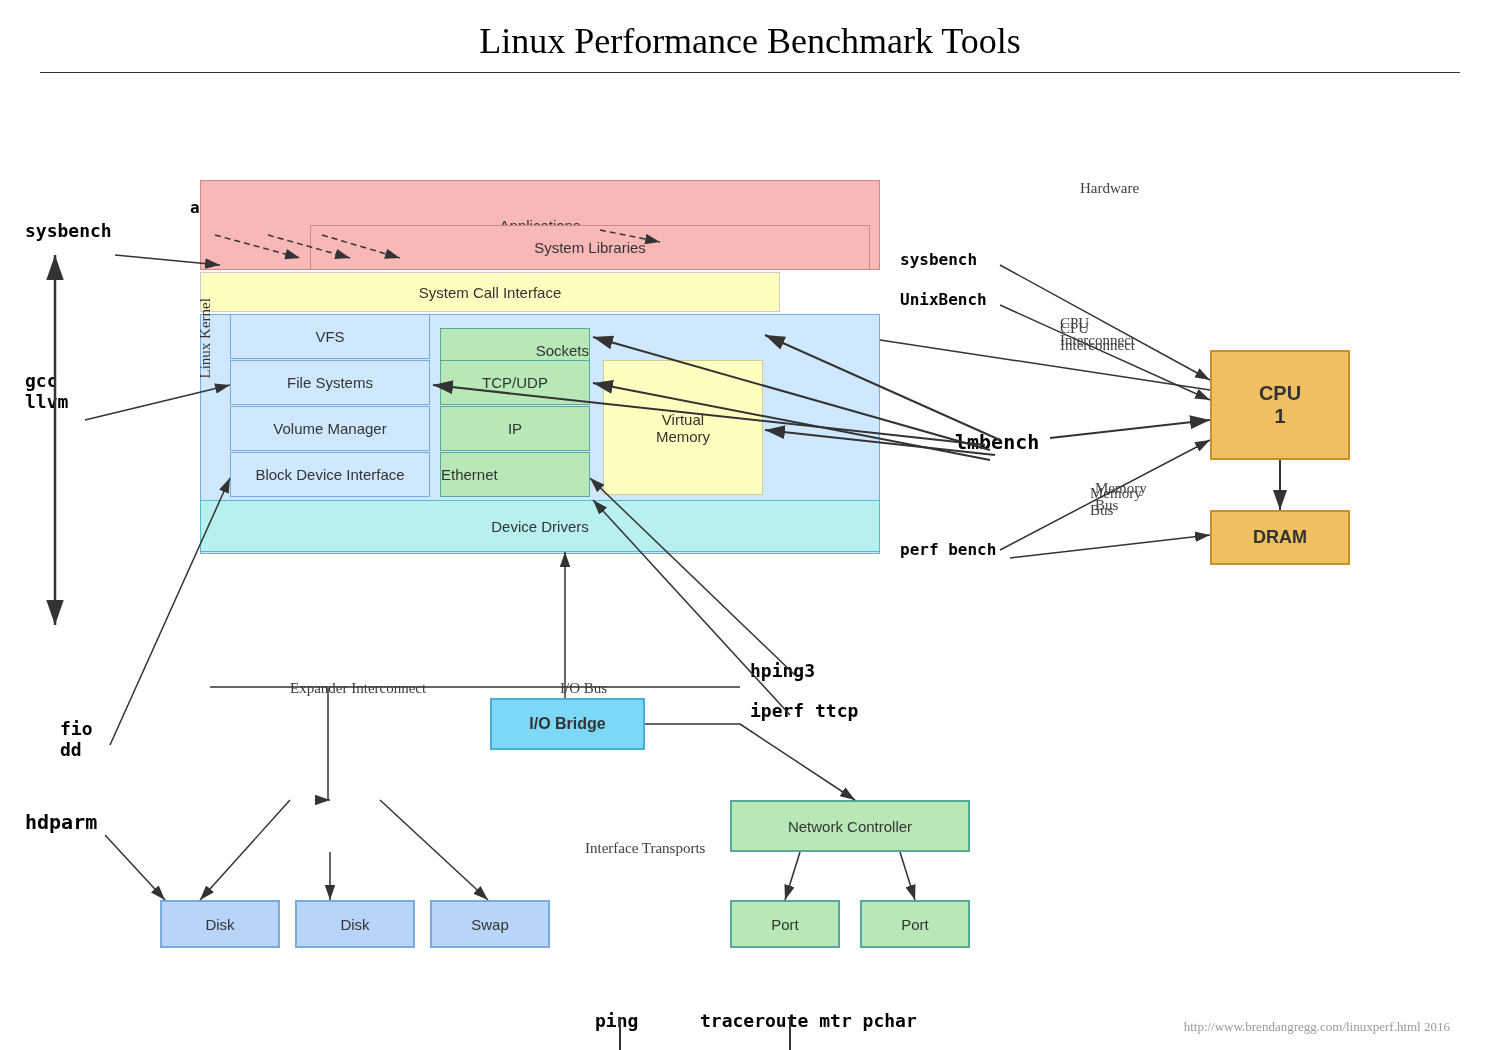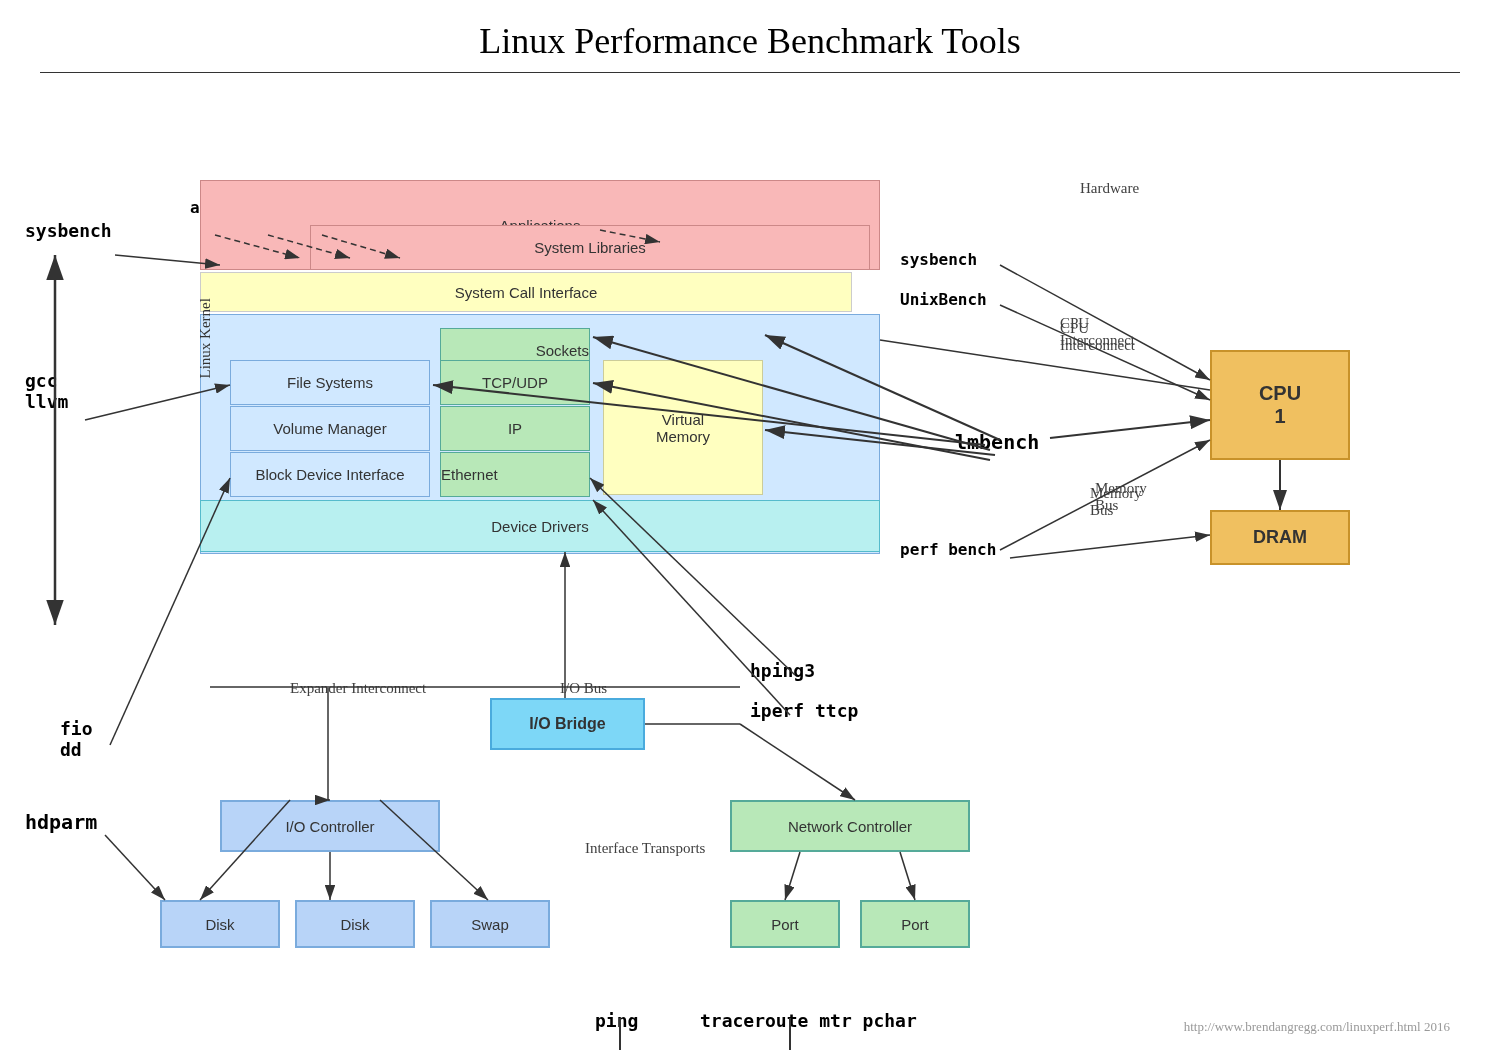--- a/index.html
+++ b/index.html
@@ -75,21 +75,21 @@
       display: flex;
       align-items: center;
       justify-content: center;
     }
 
     
     #syscall-layer {
       position: absolute;
       top: 192px;
       left: 200px;
-      width: 652px;
+      width: 580px;
       height: 40px;
       background: #ffffc0;
       border: 1.5px solid #ccc;
       display: flex;
       align-items: center;
       justify-content: center;
     }
 
     
     #kernel-area {
@@ -484,20 +484,23 @@
   </div>
 
   <div id="syscall-layer">
     <span class="box-label">System Call Interface</span>
   </div>
 
   <div id="kernel-area"></div>
 
   <div id="kernel-label">Linux Kernel</div>
 
+  <div id="vfs-box">
+    <span class="box-label">VFS</span>
+  </div>
   <div id="fs-box">
     <span class="box-label">File Systems</span>
   </div>
   <div id="vm-box">
     <span class="box-label">Volume Manager</span>
   </div>
   <div id="bdi-box">
     <span class="box-label">Block Device Interface</span>
   </div>
 
@@ -524,23 +527,20 @@
   </div>
 
   <div id="iobridge-box">
     <span class="box-label" style="font-weight:bold; font-size:16px;">I/O Bridge</span>
   </div>
 
   <div class="section-label" style="top:600px; left:290px;">Expander Interconnect</div>
   <div class="section-label" style="top:600px; left:560px;">I/O Bus</div>
   <div class="section-label" style="top:760px; left:585px;">Interface Transports</div>
 
-  <div id="iocontroller-box">
-    <span class="box-label">I/O Controller</span>
-  </div>
   <div id="disk1-box">
     <span class="box-label">Disk</span>
   </div>
   <div id="disk2-box">
     <span class="box-label">Disk</span>
   </div>
   <div id="swap-box">
     <span class="box-label">Swap</span>
   </div>
 

